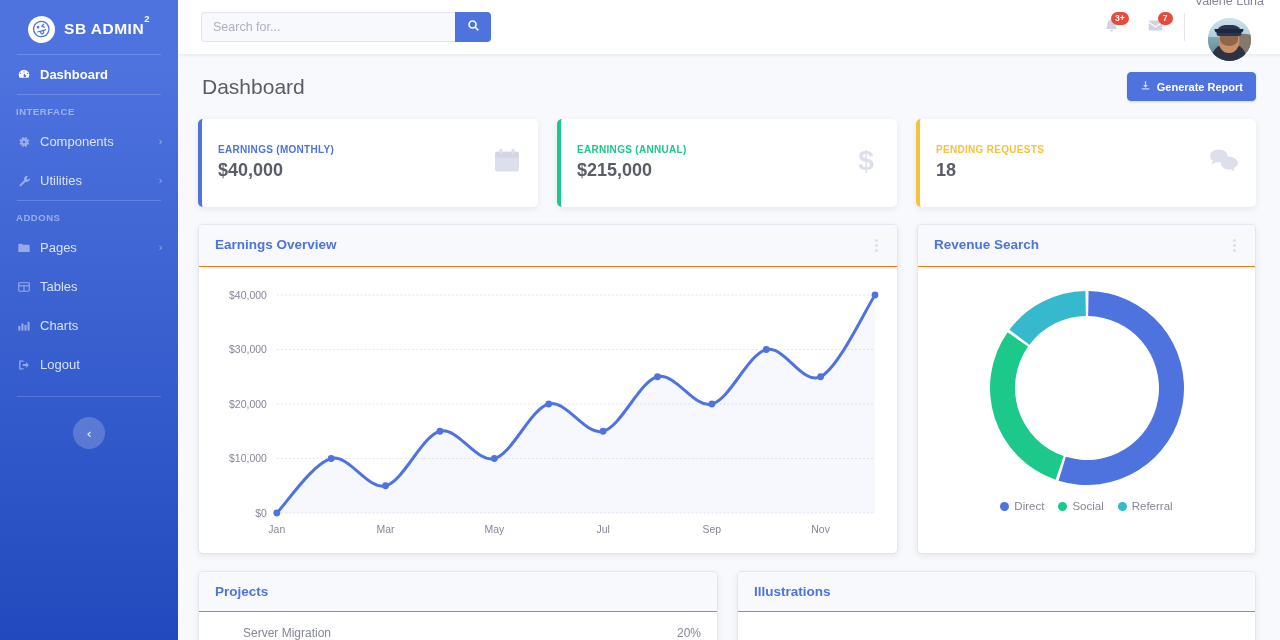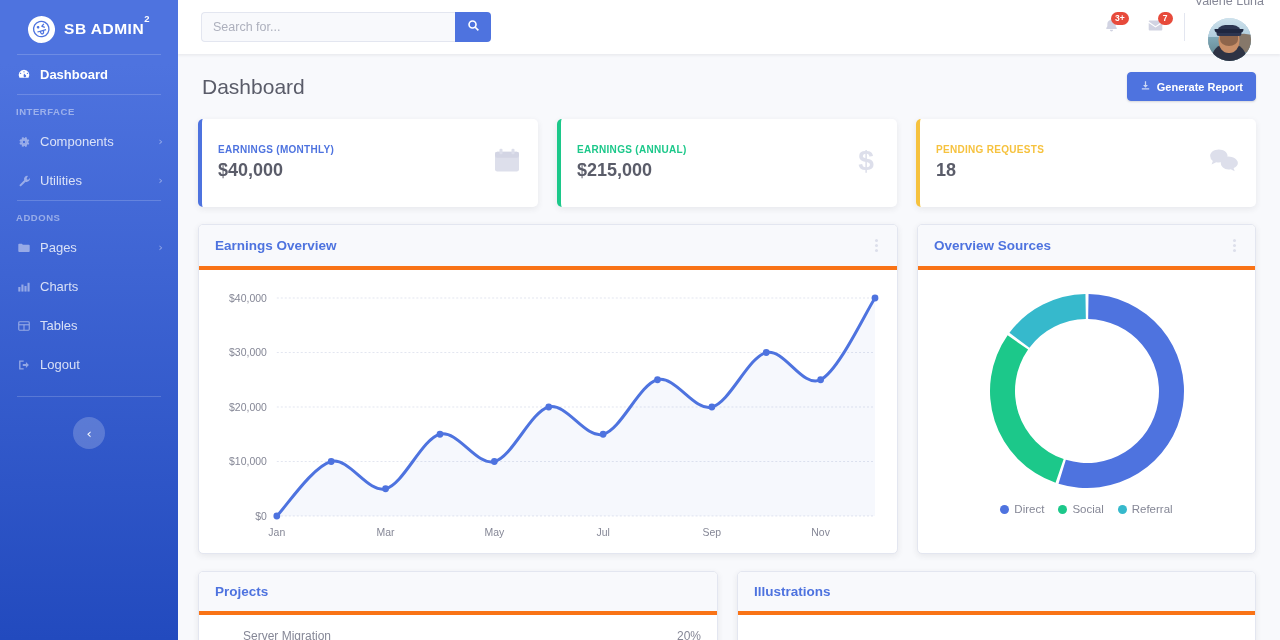--- a/index.html
+++ b/index.html
@@ -183,22 +183,22 @@
 
   
   .chart-row { display: flex; gap: 19px; margin-bottom: 17px; }
   .card {
     background: #fff; border-radius: 5px;
     box-shadow: 0 2px 6px rgba(58,59,69,.09);
     border: 1px solid #e3e6f0;
     overflow: hidden;
   }
   .card-head {
-    background: #f8f9fc; border-bottom: 4px solid #f97316;
-    padding: 12px 16px; display: flex; align-items: center;
+    background: #f8f9fc; border-bottom: 1px solid #f97316;
+    padding: 12px 16px; display: flex; 
     min-height: 37px;
   }
   .card-title { color: #4e73df; font-size: 13.5px; font-weight: 700; }
   .dots {
     margin-left: auto; display: flex; flex-direction: column; gap: 2px;
     cursor: pointer; padding: 2px 3px;
   }
   .dots span { width: 3px; height: 3px; border-radius: 50%; background: #dddfeb; }
   .card-body { padding: 14px 16px; }
   .card-earnings { width: 700px; flex: 0 0 700px; height: 330px; }
@@ -274,39 +274,39 @@
         <svg width="14" height="14" viewBox="0 0 16 16" fill="#dfe3f6">
             <path d="M1.5 4a1 1 0 0 1 1-1h3l1.2 1.4h6.8a1 1 0 0 1 1 1v6.1a1 1 0 0 1-1 1h-11a1 1 0 0 1-1-1V4z"></path>
           </svg>
       </span>
       <span class="nav-label">Pages</span>
       <span class="nav-caret">›</span>
     </a>
 
     <a class="nav-item">
       <span class="nav-ico">
+        <svg width="14" height="14" viewBox="0 0 16 16" fill="none" stroke="#dfe3f6" stroke-width="1.3">
+            <rect x="2" y="3.2" width="12" height="9.6" rx="1"></rect>
+            <line x1="2" y1="6.6" x2="14" y2="6.6"></line>
+            <line x1="8" y1="6.6" x2="8" y2="12.8"></line>
+          </svg>
+      </span>
+      <span class="nav-label">Tables</span>
+    </a>
+
+    <a class="nav-item">
+      <span class="nav-ico">
         <svg width="14" height="14" viewBox="0 0 16 16" fill="#dfe3f6">
             <rect x="1.5" y="8" width="2.4" height="5.2"></rect>
             <rect x="5" y="5.2" width="2.4" height="8"></rect>
             <rect x="8.5" y="6.8" width="2.4" height="6.4"></rect>
             <rect x="12" y="3.2" width="2.4" height="10"></rect>
           </svg>
       </span>
       <span class="nav-label">Charts</span>
-    </a>
-
-    <a class="nav-item">
-      <span class="nav-ico">
-        <svg width="14" height="14" viewBox="0 0 16 16" fill="none" stroke="#dfe3f6" stroke-width="1.3">
-            <rect x="2" y="3.2" width="12" height="9.6" rx="1"></rect>
-            <line x1="2" y1="6.6" x2="14" y2="6.6"></line>
-            <line x1="8" y1="6.6" x2="8" y2="12.8"></line>
-          </svg>
-      </span>
-      <span class="nav-label">Tables</span>
     </a>
 
     <a class="nav-item">
       <span class="nav-ico">
         <svg width="14" height="14" viewBox="0 0 16 16" fill="#dfe3f6">
             <path d="M2.4 2.8h5.2v1.6H4v7.2h3.6v1.6H2.4V2.8z"></path>
             <path d="M10.2 4.6l3.4 3.4-3.4 3.4v-2.2H6.6V6.8h3.6V4.6z"></path>
           </svg>
       </span>
       <span class="nav-label">Logout</span>
@@ -472,21 +472,21 @@
                   <text x="389.27272727272725" y="252" text-anchor="middle" font-size="10.5" fill="#858796" font-family="Liberation Sans, sans-serif">Jul</text>
                   <text x="498.3636363636364" y="252" text-anchor="middle" font-size="10.5" fill="#858796" font-family="Liberation Sans, sans-serif">Sep</text>
                   <text x="607.4545454545455" y="252" text-anchor="middle" font-size="10.5" fill="#858796" font-family="Liberation Sans, sans-serif">Nov</text>
                 </svg>
             </div>
           </div>
         </div>
 
         <div class="card card-revenue">
           <div class="card-head">
-            <span class="card-title">Overview Sources</span>
+            <span class="card-title">Revenue Search</span>
             <span class="dots">
                 <span></span>
                 <span></span>
                 <span></span>
               </span>
           </div>
           <div class="card-body">
             <div class="donut-wrap">
               <svg id="donut-chart" width="206" height="206" viewBox="0 0 206 206">
                   <path d="M104.55193378218094,6.01241573512759 A97,97 0 1 1 74.50516495518391,195.7202479276707 L81.8491946059097,171.82327681229162 A72,72 0 1 0 104.15195084862914,31.009215803393673 Z" fill="#4e73df"></path>

